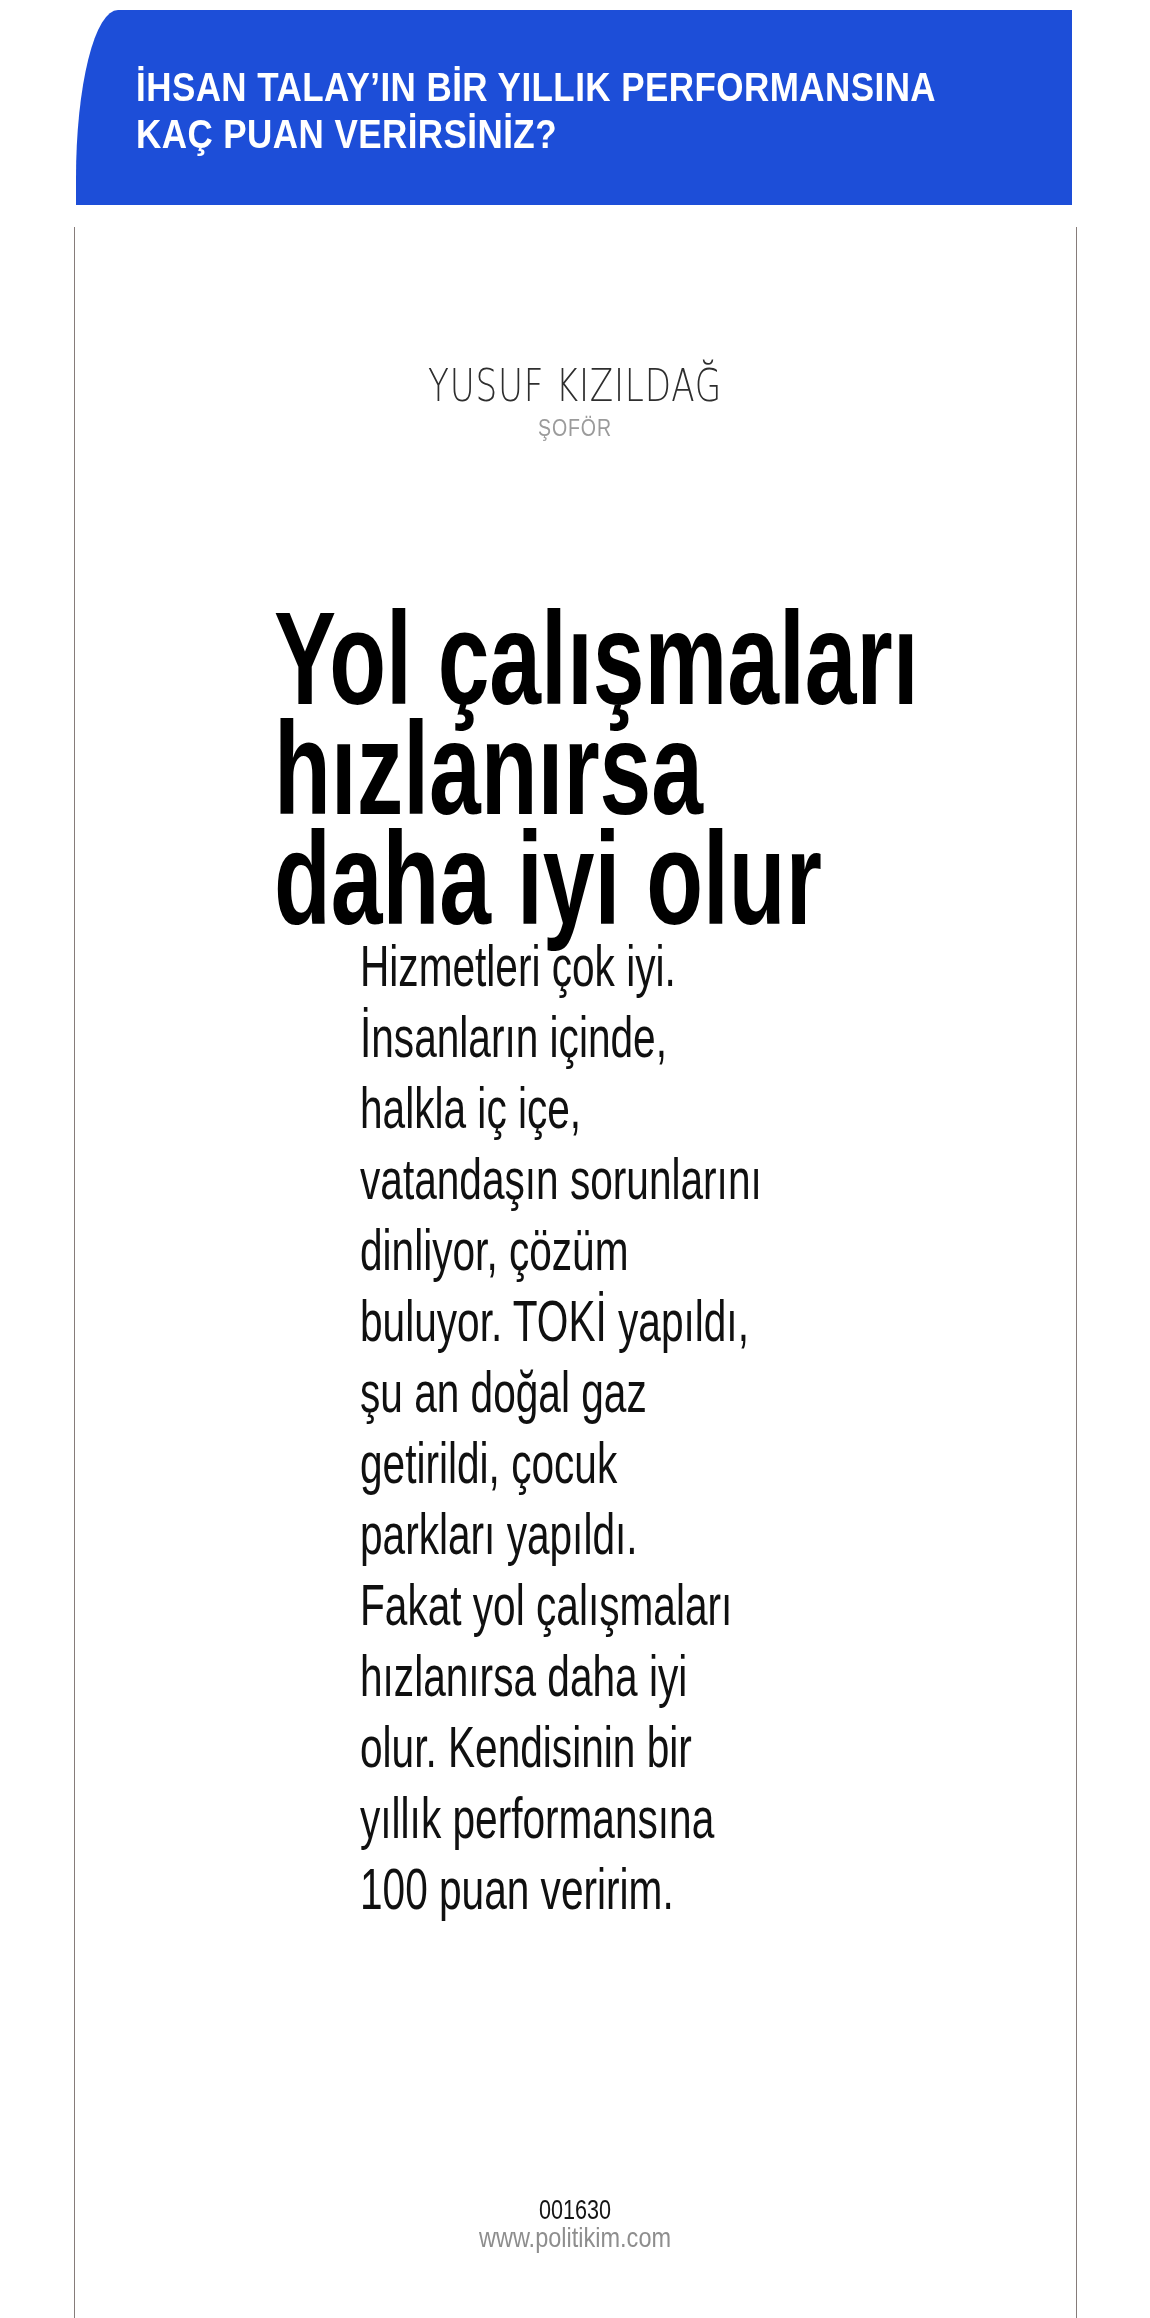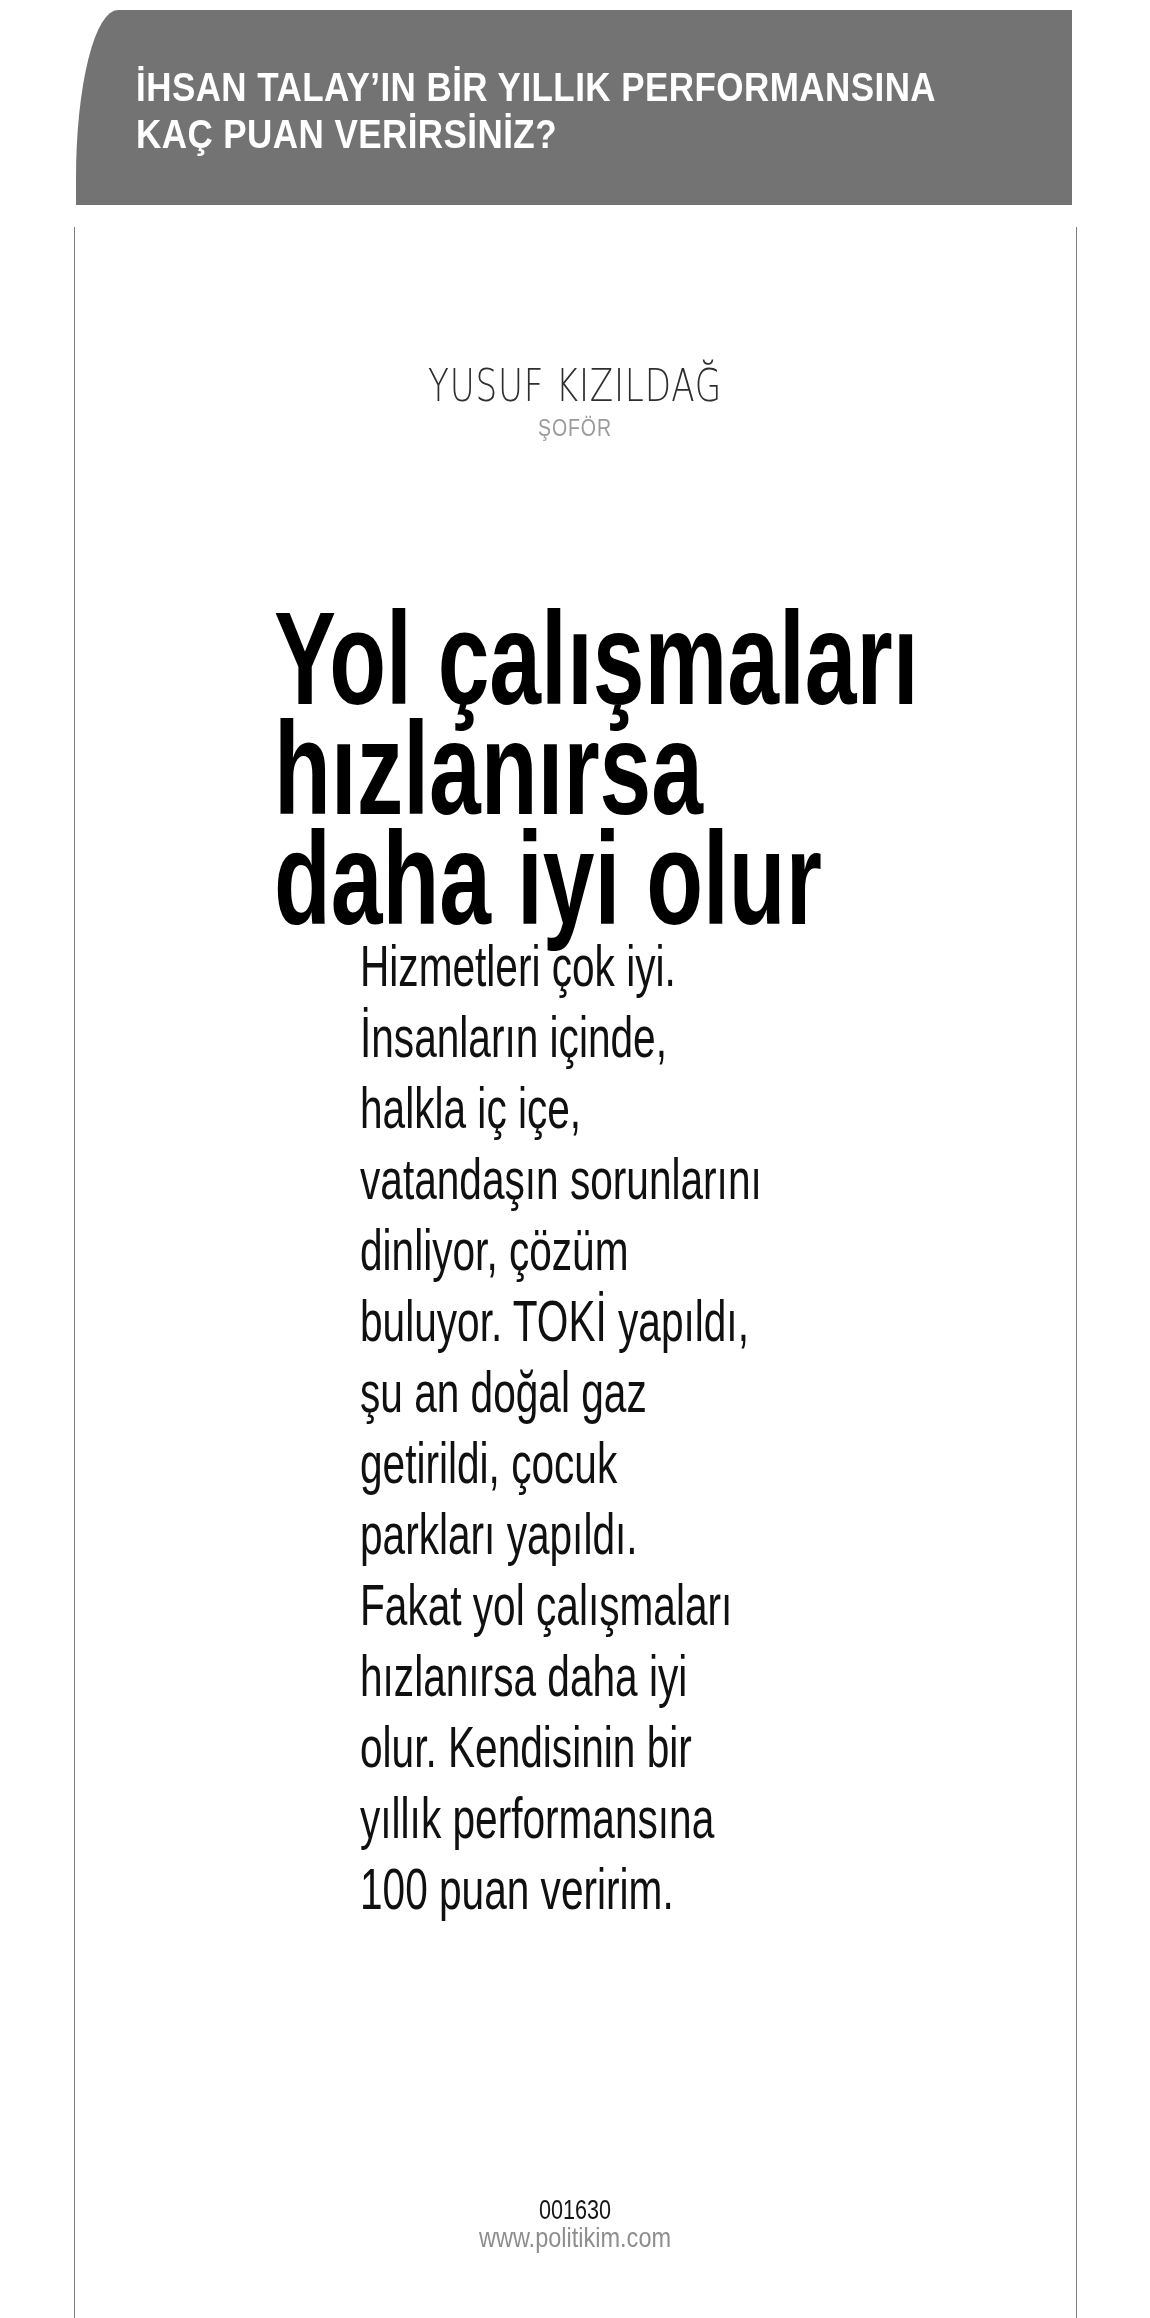--- a/index.html
+++ b/index.html
@@ -58,21 +58,21 @@
     position:absolute;left:0;right:0;top:2222px;text-align:center;
     font-size:28px;color:#8e8e8e;
     transform:scaleX(.84);transform-origin:center top;white-space:nowrap;
   }
 </style>
 </head>
 <body>
 
 <div>
 
-  <div class="banner" style="background: #737373;">
+  <div class="banner" style="background: #1d4ed8;">
     <div class="banner-title" style="color: rgb(255, 255, 255);">
       <div>İHSAN TALAY’IN BİR YILLIK PERFORMANSINA</div>
       <div>KAÇ PUAN VERİRSİNİZ?</div>
     </div>
   </div>
 
   <div class="card"></div>
 
   <div class="person-name">YUSUF KIZILDAĞ</div>
   <div class="person-role">ŞOFÖR</div>

